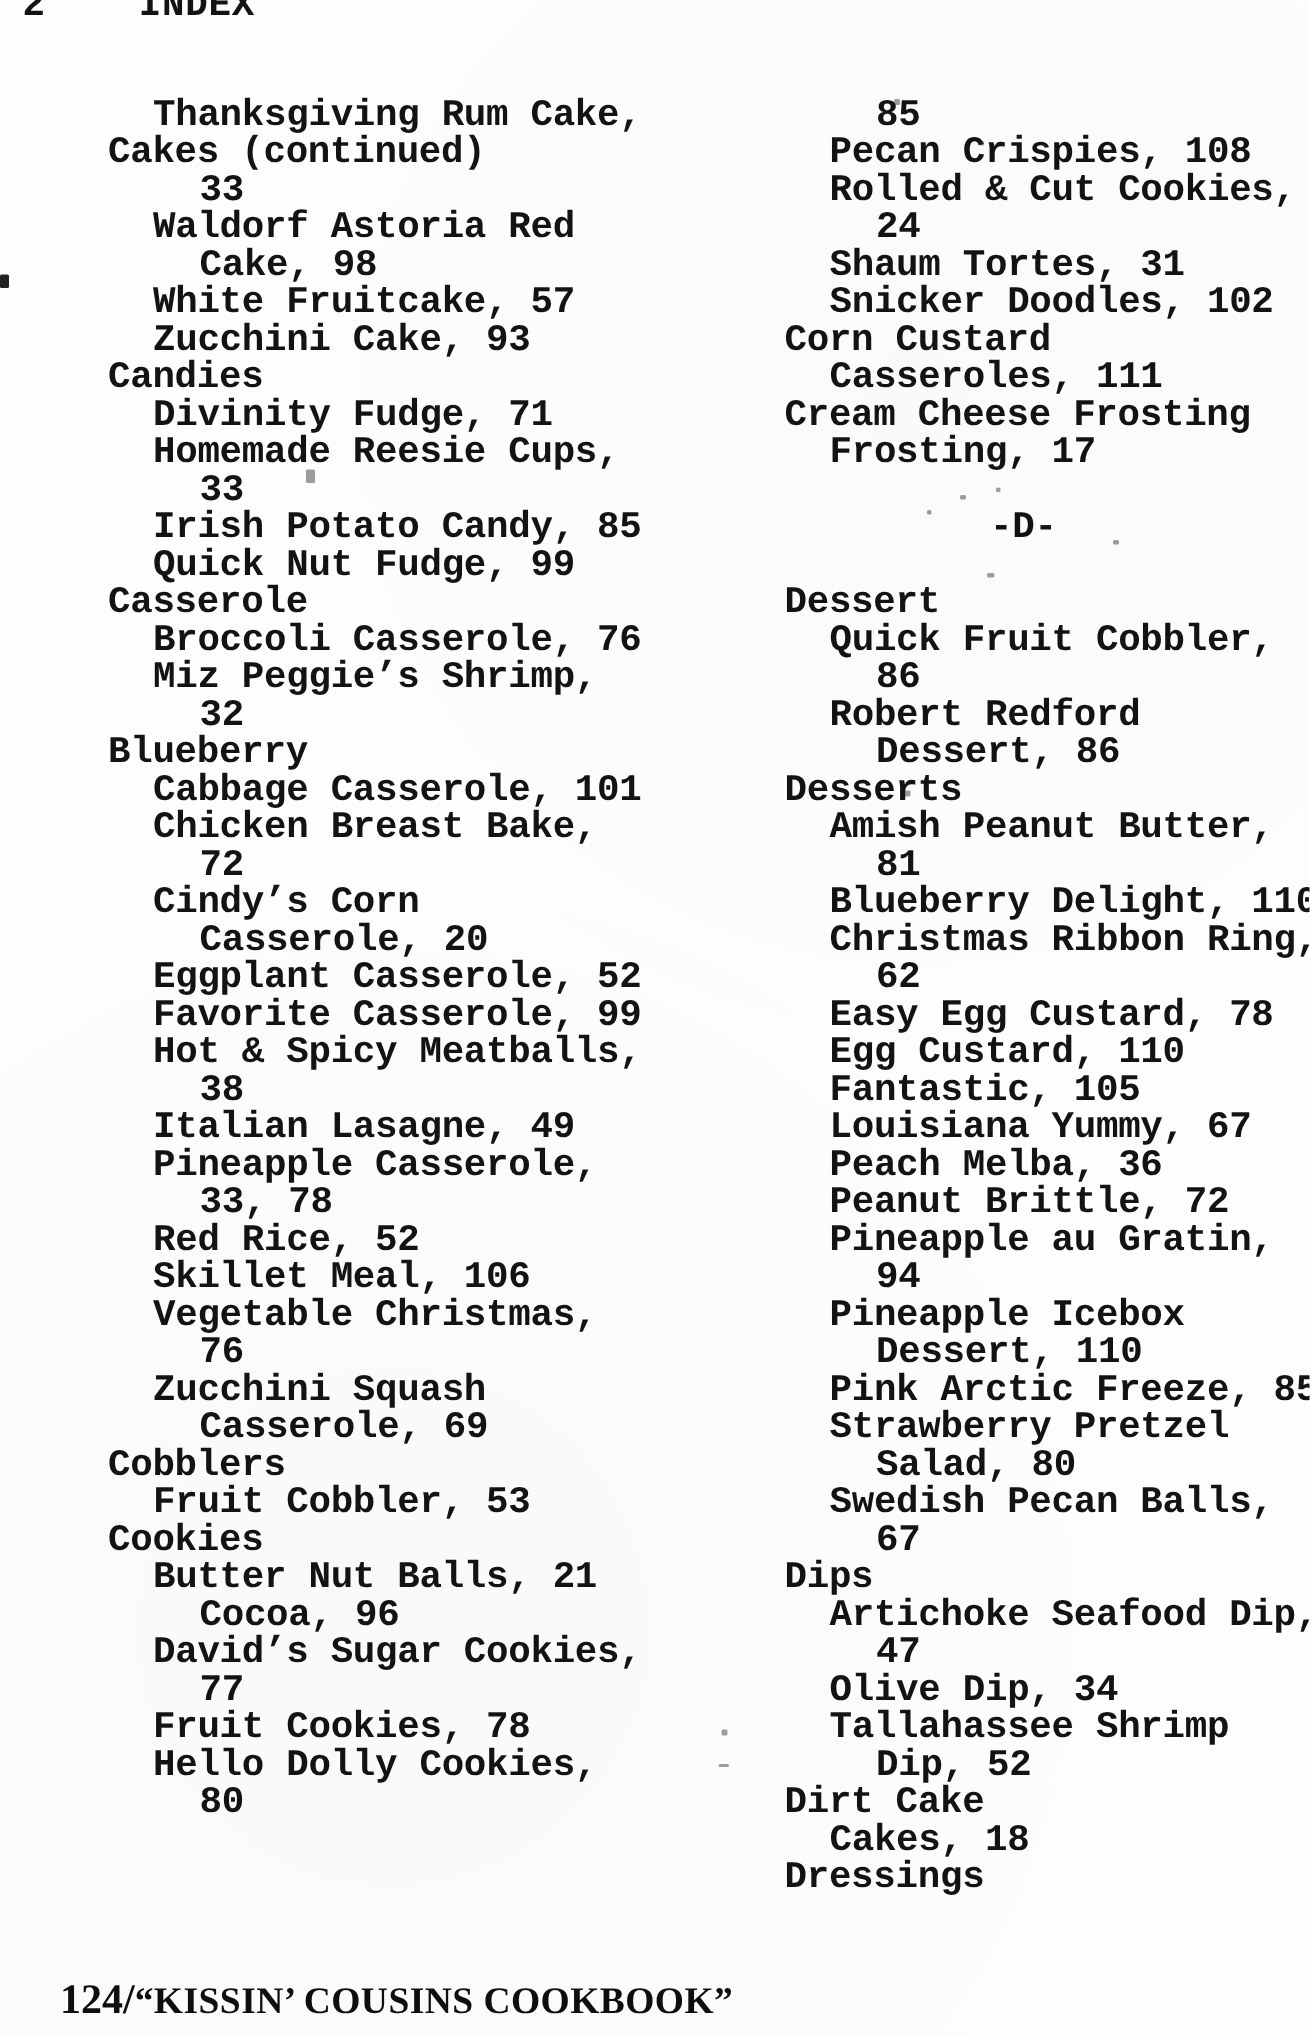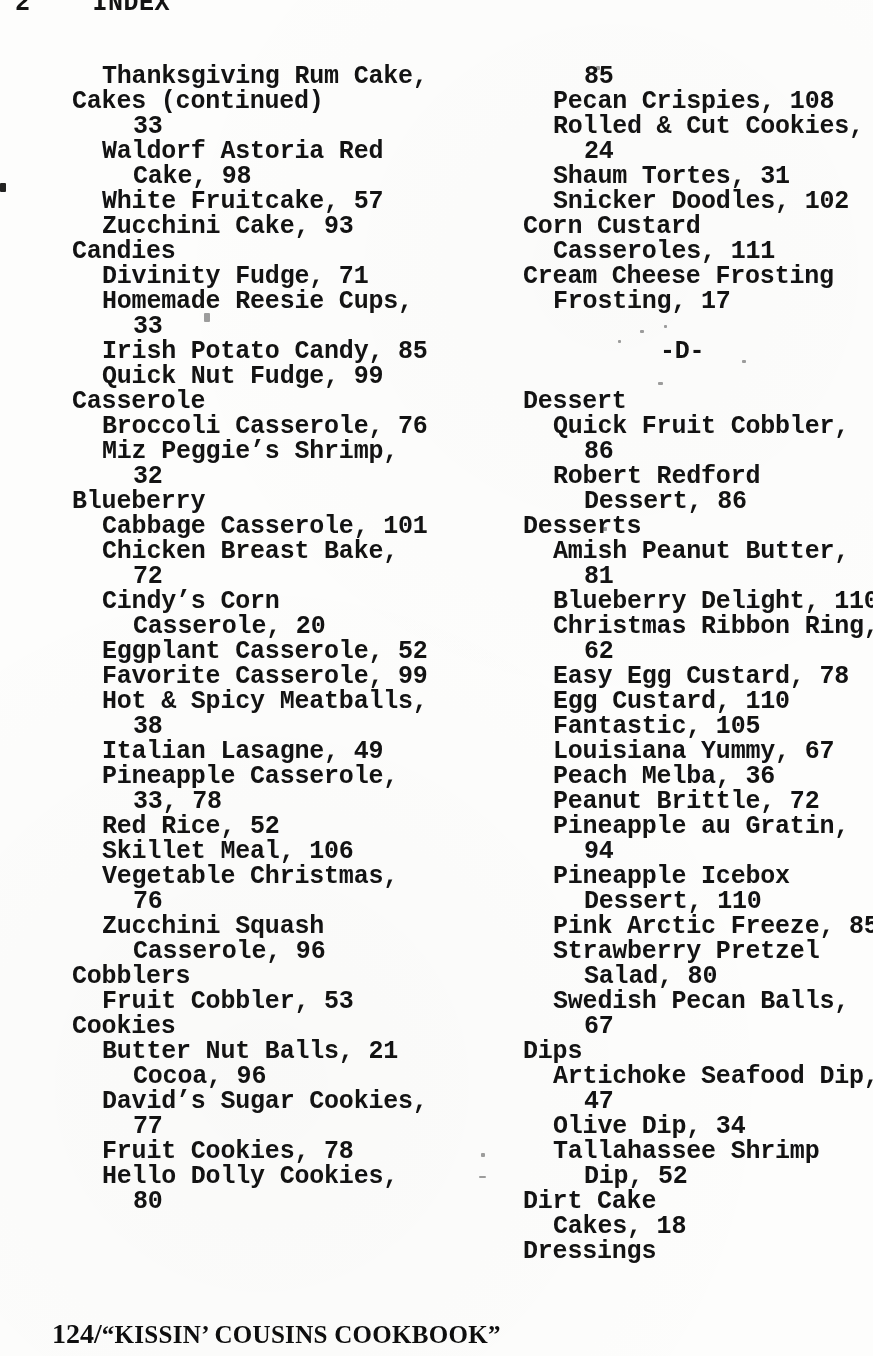--- a/index.html
+++ b/index.html
@@ -38,21 +38,20 @@
   .t-header  { padding-left: 0; }
   .t-item    { padding-left: 30px; }
   .t-wrap    { padding-left: 61px; }
   .t-divider { padding-left: 137px; }
   .t-blank   { }
   .ftr {
     position: absolute; top: 1318px; left: 40px;
     font-family: "Liberation Serif", "DejaVu Serif", serif;
     font-weight: bold; color: #0e0e0e;
     white-space: pre;
-    margin-left: 12px;
   }
   .ftr .num  { font-size: 28px; letter-spacing: 0px; }
   .ftr .ttl  { font-size: 25px; letter-spacing: 0.3px; }
   .speck { position: absolute; background: #222; border-radius: 1px; }
   .speck.faint { background: rgba(40,40,40,0.45); }
 </style>
 </head>
 <body>
 
 <div class="page">
@@ -88,21 +87,21 @@
       <div class="line t-item">Hot &amp; Spicy Meatballs,</div>
       <div class="line t-wrap">38</div>
       <div class="line t-item">Italian Lasagne, 49</div>
       <div class="line t-item">Pineapple Casserole,</div>
       <div class="line t-wrap">33, 78</div>
       <div class="line t-item">Red Rice, 52</div>
       <div class="line t-item">Skillet Meal, 106</div>
       <div class="line t-item">Vegetable Christmas,</div>
       <div class="line t-wrap">76</div>
       <div class="line t-item">Zucchini Squash</div>
-      <div class="line t-wrap">Casserole, 96</div>
+      <div class="line t-wrap">Casserole, 69</div>
       <div class="line t-header">Cobblers</div>
       <div class="line t-item">Fruit Cobbler, 53</div>
       <div class="line t-header">Cookies</div>
       <div class="line t-item">Butter Nut Balls, 21</div>
       <div class="line t-wrap">Cocoa, 96</div>
       <div class="line t-item">David’s Sugar Cookies,</div>
       <div class="line t-wrap">77</div>
       <div class="line t-item">Fruit Cookies, 78</div>
       <div class="line t-item">Hello Dolly Cookies,</div>
       <div class="line t-wrap">80</div>

